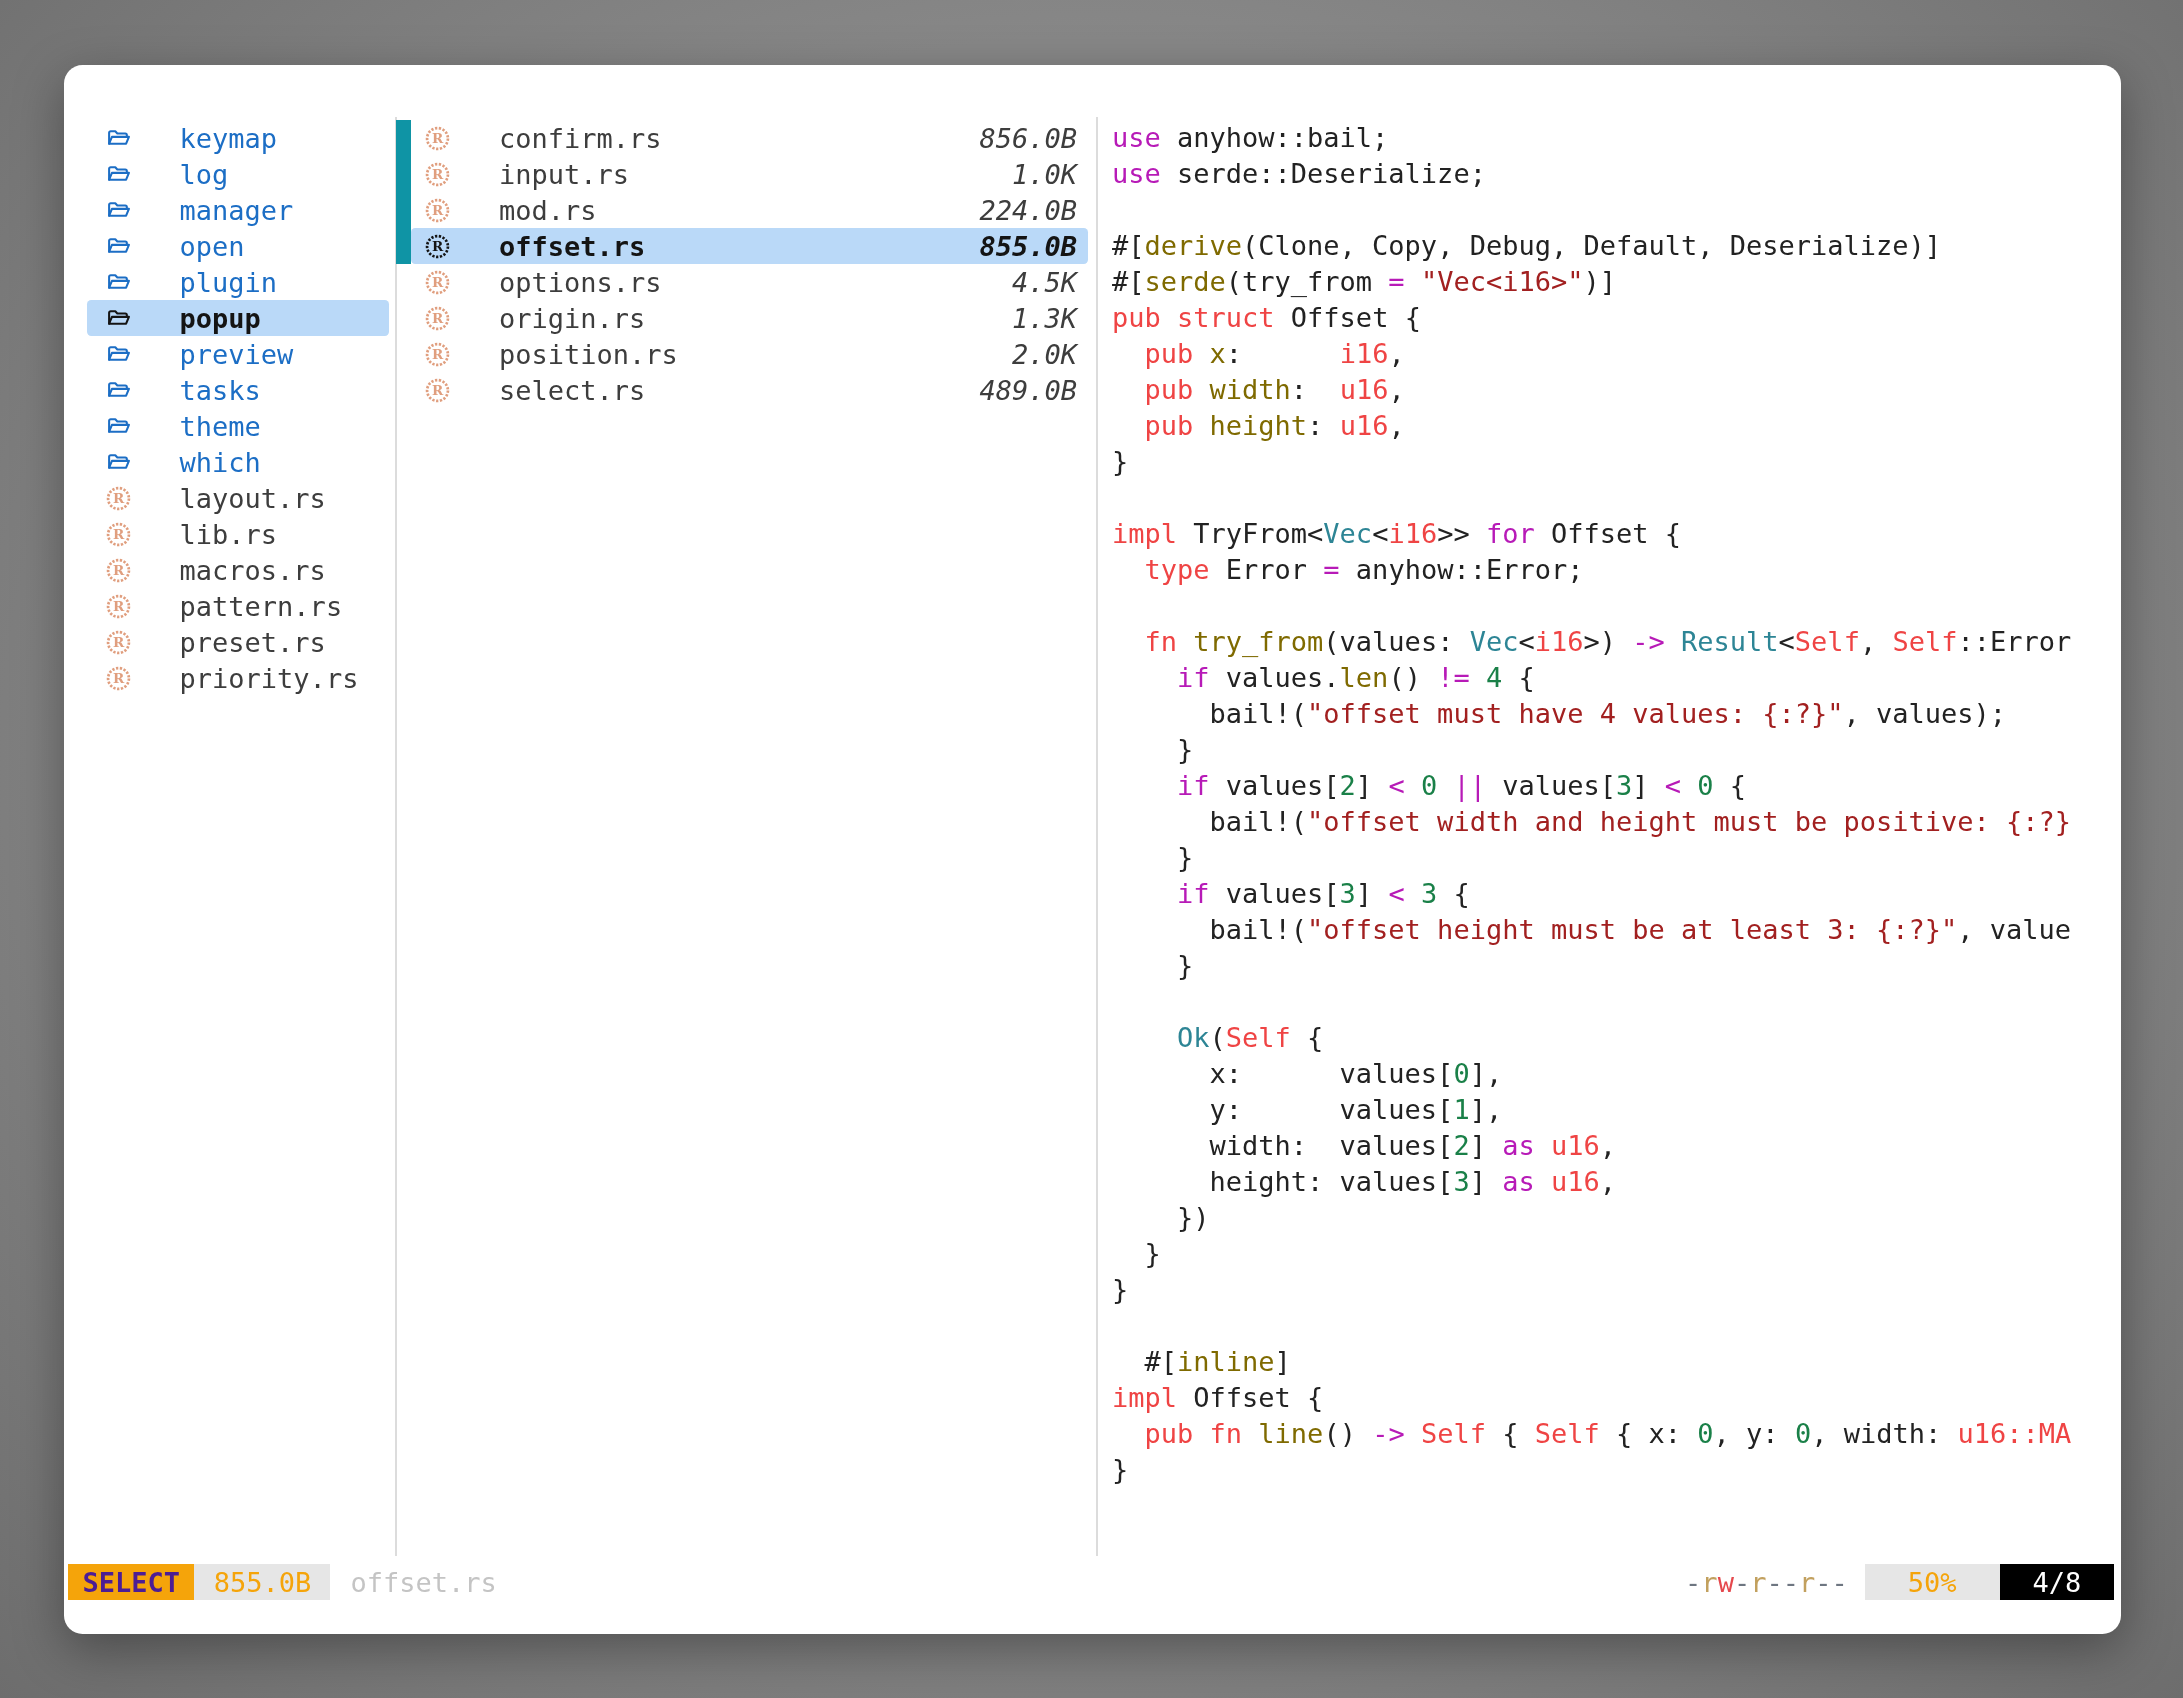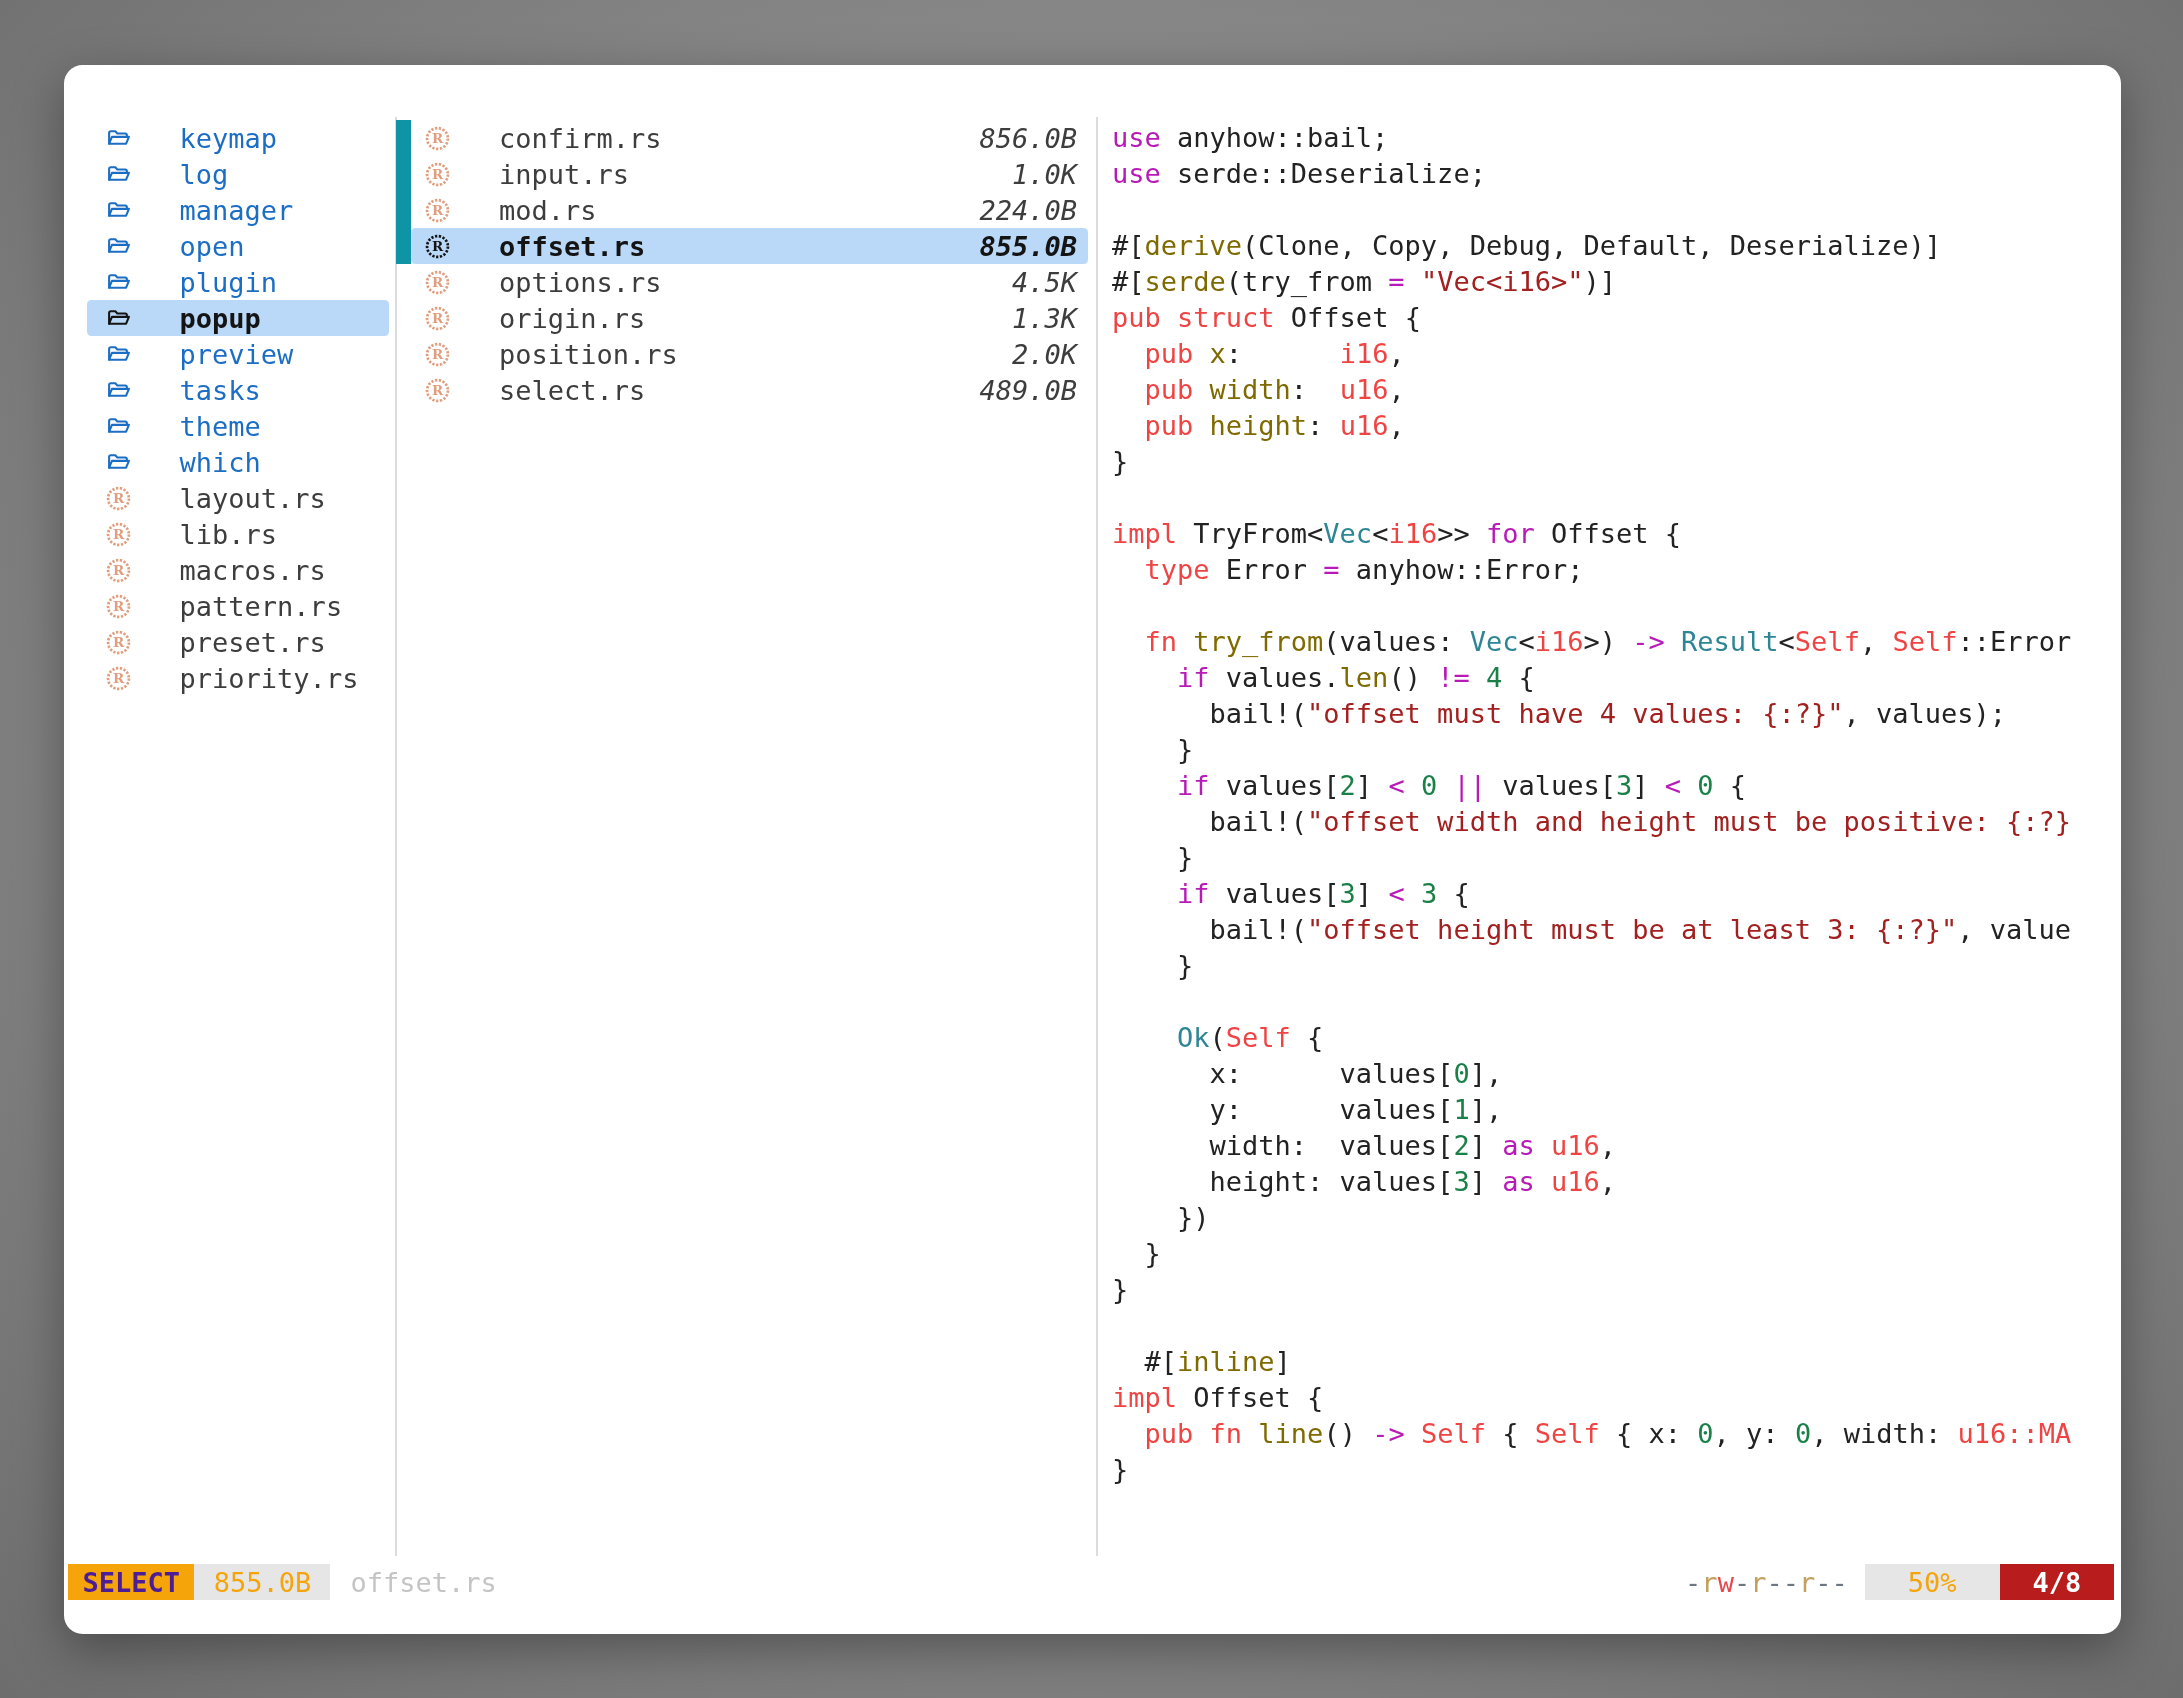--- a/index.html
+++ b/index.html
@@ -66,21 +66,21 @@
   }
   .mode-badge { background:#f5a40a; color:#4c1d95; font-weight:bold; padding:0 14.3px; display:flex; align-items:center; }
   .size-chip  { background:#e6e6e6; color:#f5a40a; padding:0 19.3px; display:flex; align-items:center; }
   .status-filename { color:#c4c4c4; margin-left:20px; display:flex; align-items:center; }
   .status-right { margin-left:auto; display:flex; align-items:stretch; }
   .perms { display:flex; align-items:center; margin-right:17px; }
   .perm-dash  { color:#6e7681; }
   .perm-read  { color:#c2a05e; }
   .perm-write { color:#e5484d; }
   .pct-chip  { background:#e6e6e6; color:#f5a40a; padding:0 43px; display:flex; align-items:center; }
-  .pos-badge { background:#b91c1c; color:#ffffff; font-weight:bold; padding:0 33px; display:flex; align-items:center; }
+  .pos-badge { background:#000000; color:#ffffff; font-weight:normal; padding:0 33px; display:flex; align-items:center; }
 </style>
 </head>
 <body>
 
 <div class="window">
 
   <div class="divider divider-left"></div>
   <div class="divider divider-right"></div>
 
   <div class="pane-parent">

